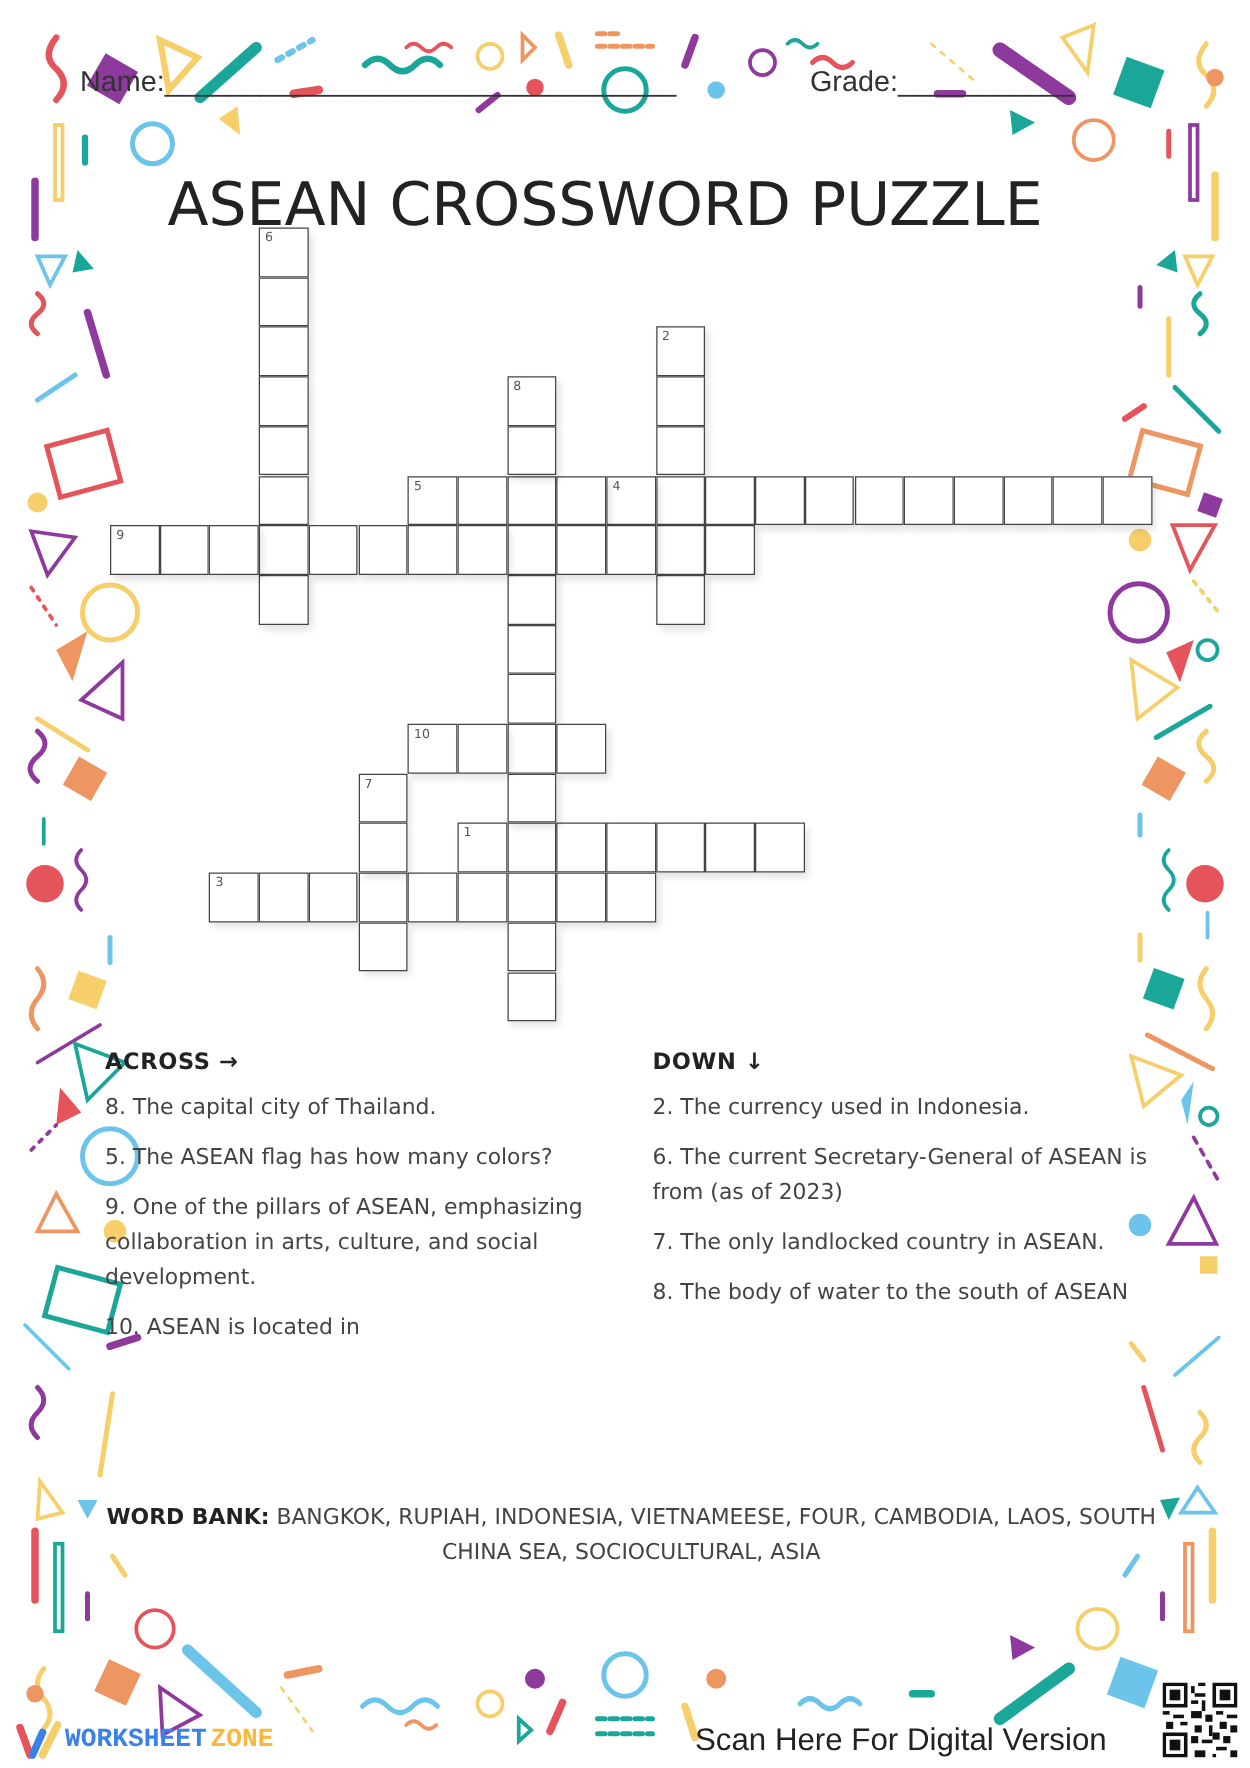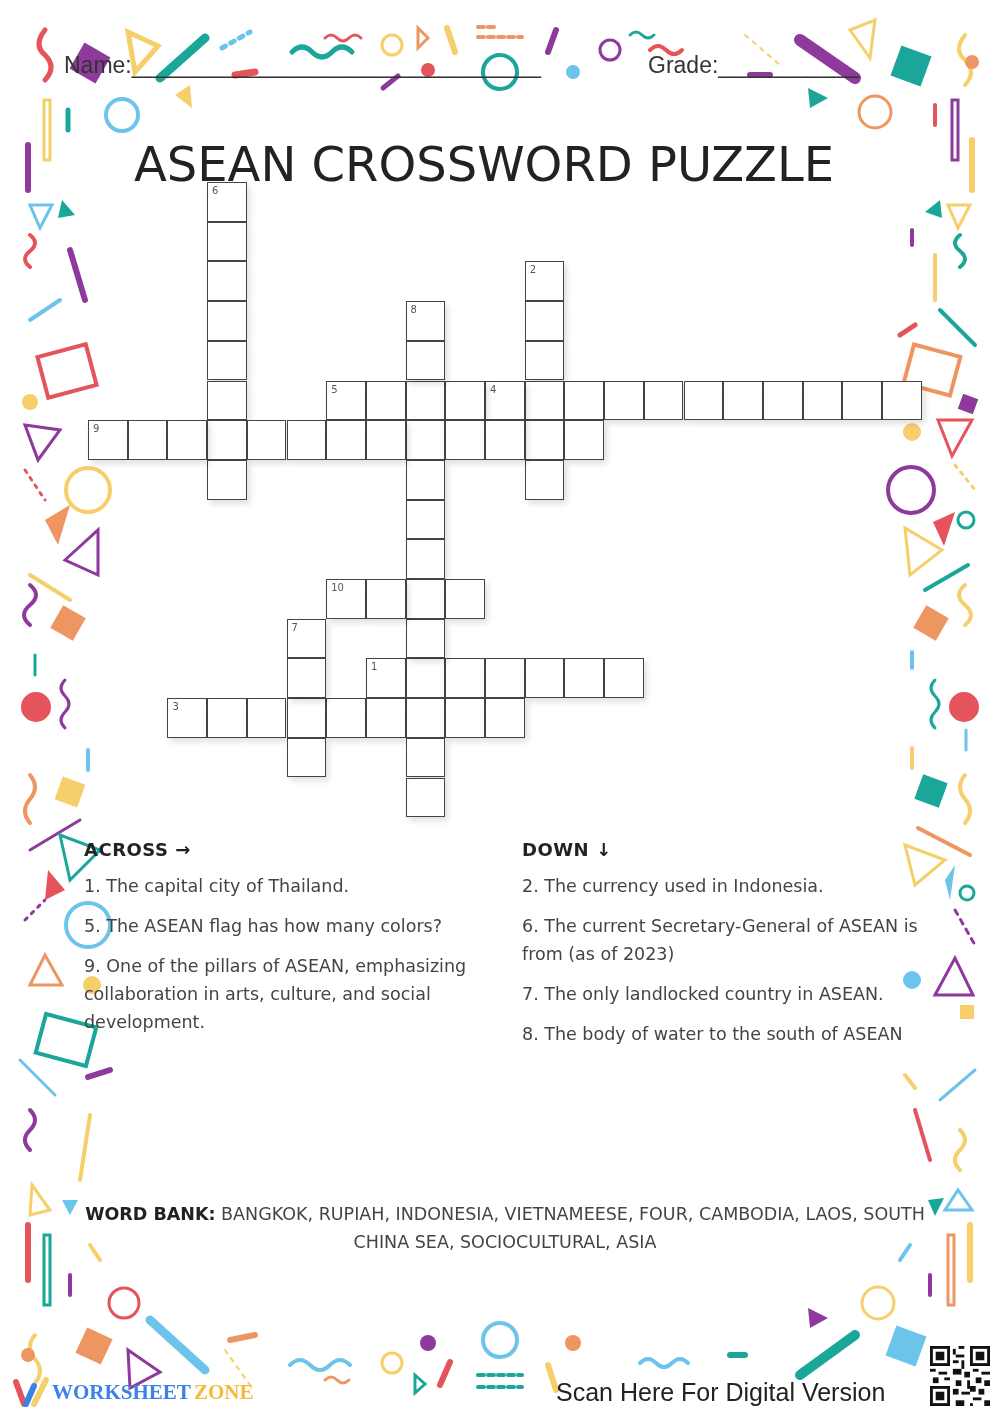--- a/index.html
+++ b/index.html
@@ -8,21 +8,21 @@
   .header-line{position:absolute;top:52px;font-family:"Liberation Sans",sans-serif;font-size:23px;color:#333;}
   .title{position:absolute;top:104px;left:0;width:968px;text-align:center;font-family:"DejaVu Sans",sans-serif;font-size:48px;letter-spacing:0px;color:#222;font-weight:normal;}
   .grid{position:absolute;left:0;top:0;}
   .cell{position:absolute;width:39.7px;height:39.7px;box-sizing:border-box;border:1.4px solid #444;background:#fff;box-shadow:3px 4px 6px rgba(0,0,0,0.12);}
   .cell .num{position:absolute;left:4px;top:2px;font-size:10px;color:#555;font-family:"DejaVu Sans",sans-serif;}
   .clues{position:absolute;font-family:"DejaVu Sans",sans-serif;font-size:17.5px;color:#444;line-height:28px;}
   .clues h3{margin:0 0 8px 0;font-size:18px;font-weight:bold;color:#222;letter-spacing:0.5px;}
   .clue{margin-bottom:12px;}
   .wordbank{position:absolute;left:70px;top:1200px;width:870px;text-align:center;font-size:17.5px;line-height:28px;color:#444;font-family:"DejaVu Sans",sans-serif;}
   .wordbank b{color:#222;}
-  .footer-logo{position:absolute;left:12px;top:1376px;display:flex;align-items:center;font-weight:bold;font-family:Liberation Serif, serif;font-size:21px;color:#3b82e6;}
+  .footer-logo{position:absolute;left:12px;top:1376px;display:flex;align-items:center;font-weight:bold;font-family:Liberation Mono, monospace;font-size:21px;color:#3b82e6;}
   .footer-scan{position:absolute;left:556px;top:1378px;font-size:25px;color:#222;font-family:"Liberation Sans",sans-serif;}
   .qr{position:absolute;left:930px;top:1346px;width:60px;height:60px;}
 </style>
 </head>
 <body>
 
 <svg class="deco" width="1000" height="1414" style="left:0;top:0;">
   <g fill="none" stroke-width="5" stroke-linecap="round">
 
     <path d="M45 30 q-12 15 0 25 q12 12 0 25" stroke="#e5545a"></path>
@@ -274,23 +274,24 @@
     <div class="cell" style="left: 564.4px; top: 420.2px;"></div>
     <div class="cell" style="left: 326.2px; top: 579px;">
       <span class="num">10</span>
     </div>
     <div class="cell" style="left: 365.9px; top: 579px;"></div>
     <div class="cell" style="left: 445.3px; top: 579px;"></div>
   </div>
 
 <div class="clues" style="left:84px;top:836px;width:410px;">
   <h3>ACROSS →</h3>
-  <div class="clue">1. The capital city of Thailand.</div>
+  <div class="clue">8. The capital city of Thailand.</div>
   <div class="clue">5. The ASEAN flag has how many colors?</div>
   <div class="clue">9. One of the pillars of ASEAN, emphasizing collaboration in arts, culture, and social development.</div>
+  <div class="clue">10. ASEAN is located in</div>
 </div>
 
 <div class="clues" style="left:522px;top:836px;width:410px;">
   <h3>DOWN ↓</h3>
   <div class="clue">2. The currency used in Indonesia.</div>
   <div class="clue">6. The current Secretary-General of ASEAN is from (as of 2023)</div>
   <div class="clue">7. The only landlocked country in ASEAN.</div>
   <div class="clue">8. The body of water to the south of ASEAN</div>
 </div>
 

